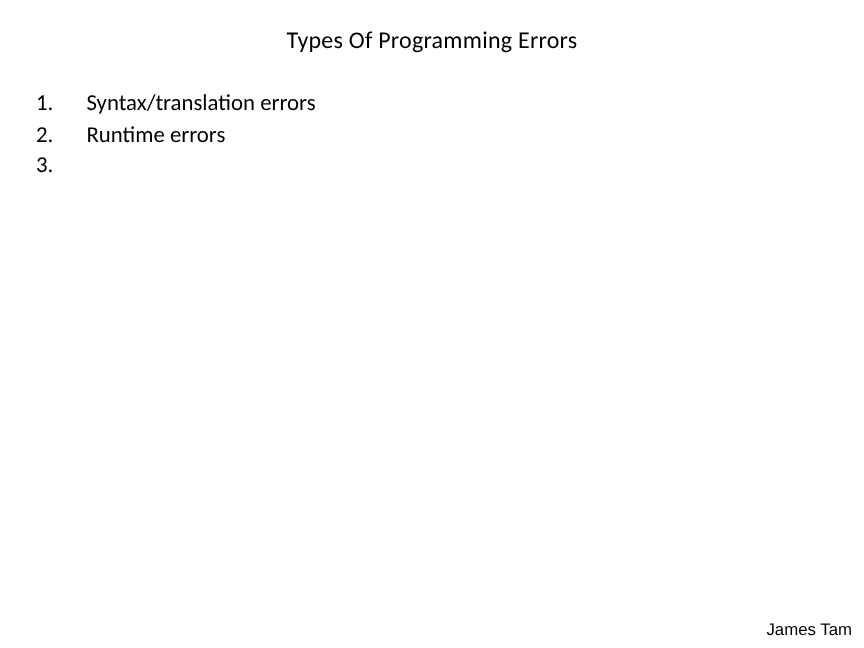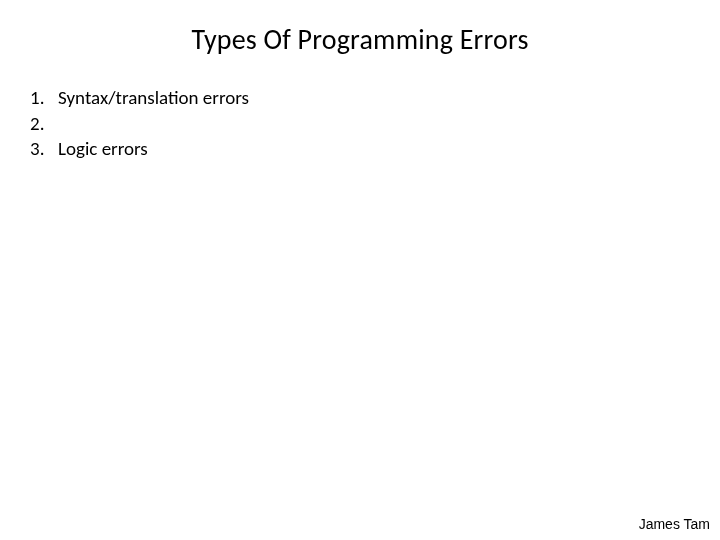--- a/index.html
+++ b/index.html
@@ -10,21 +10,21 @@
     body {
       width: 720px;
       height: 540px;
       background: #ffffff;
       font-family: Calibri, "Segoe UI", Arial, sans-serif;
       position: relative;
       overflow: hidden;
     }
     .slide-title {
       text-align: center;
-      font-size: 28px;
+      font-size: 20px;
       font-weight: 400;
       color: #000000;
       padding-top: 22px;
       letter-spacing: 0.2px;
     }
     .content-list {
       margin-top: 28px;
       padding-left: 30px;
     }
     .list-item {
@@ -32,20 +32,21 @@
       color: #000000;
       line-height: 1.35;
       display: flex;
     }
     .list-number {
       min-width: 26px;
       text-align: left;
     }
     .list-text {
       padding-left: 2px;
+      margin-left: 14px;
     }
     .footer-author {
       position: absolute;
       bottom: 8px;
       right: 10px;
       font-size: 14px;
       color: #000000;
       font-family: Arial, sans-serif;
     }
   </style>
@@ -54,20 +55,20 @@
 
 <h1 class="slide-title">Types Of Programming Errors</h1>
 
 <div class="content-list">
   <div class="list-item">
     <span class="list-number">1.</span>
     <span class="list-text">Syntax/translation errors</span>
   </div>
   <div class="list-item">
     <span class="list-number">2.</span>
+    <span class="list-text">Runtime errors</span>
   </div>
   <div class="list-item">
     <span class="list-number">3.</span>
-    <span class="list-text">Logic errors</span>
   </div>
 </div>
 
 <div class="footer-author">James Tam</div>
 
 </body></html>

